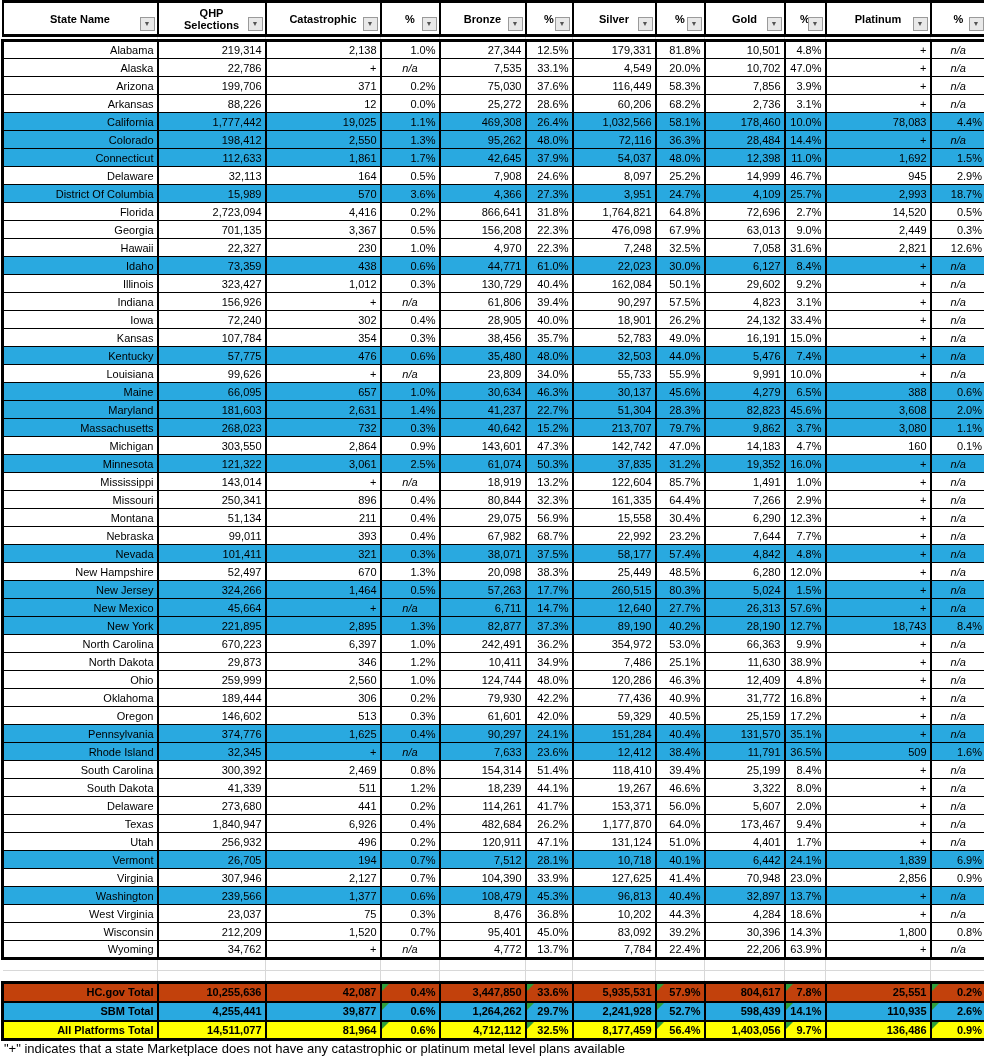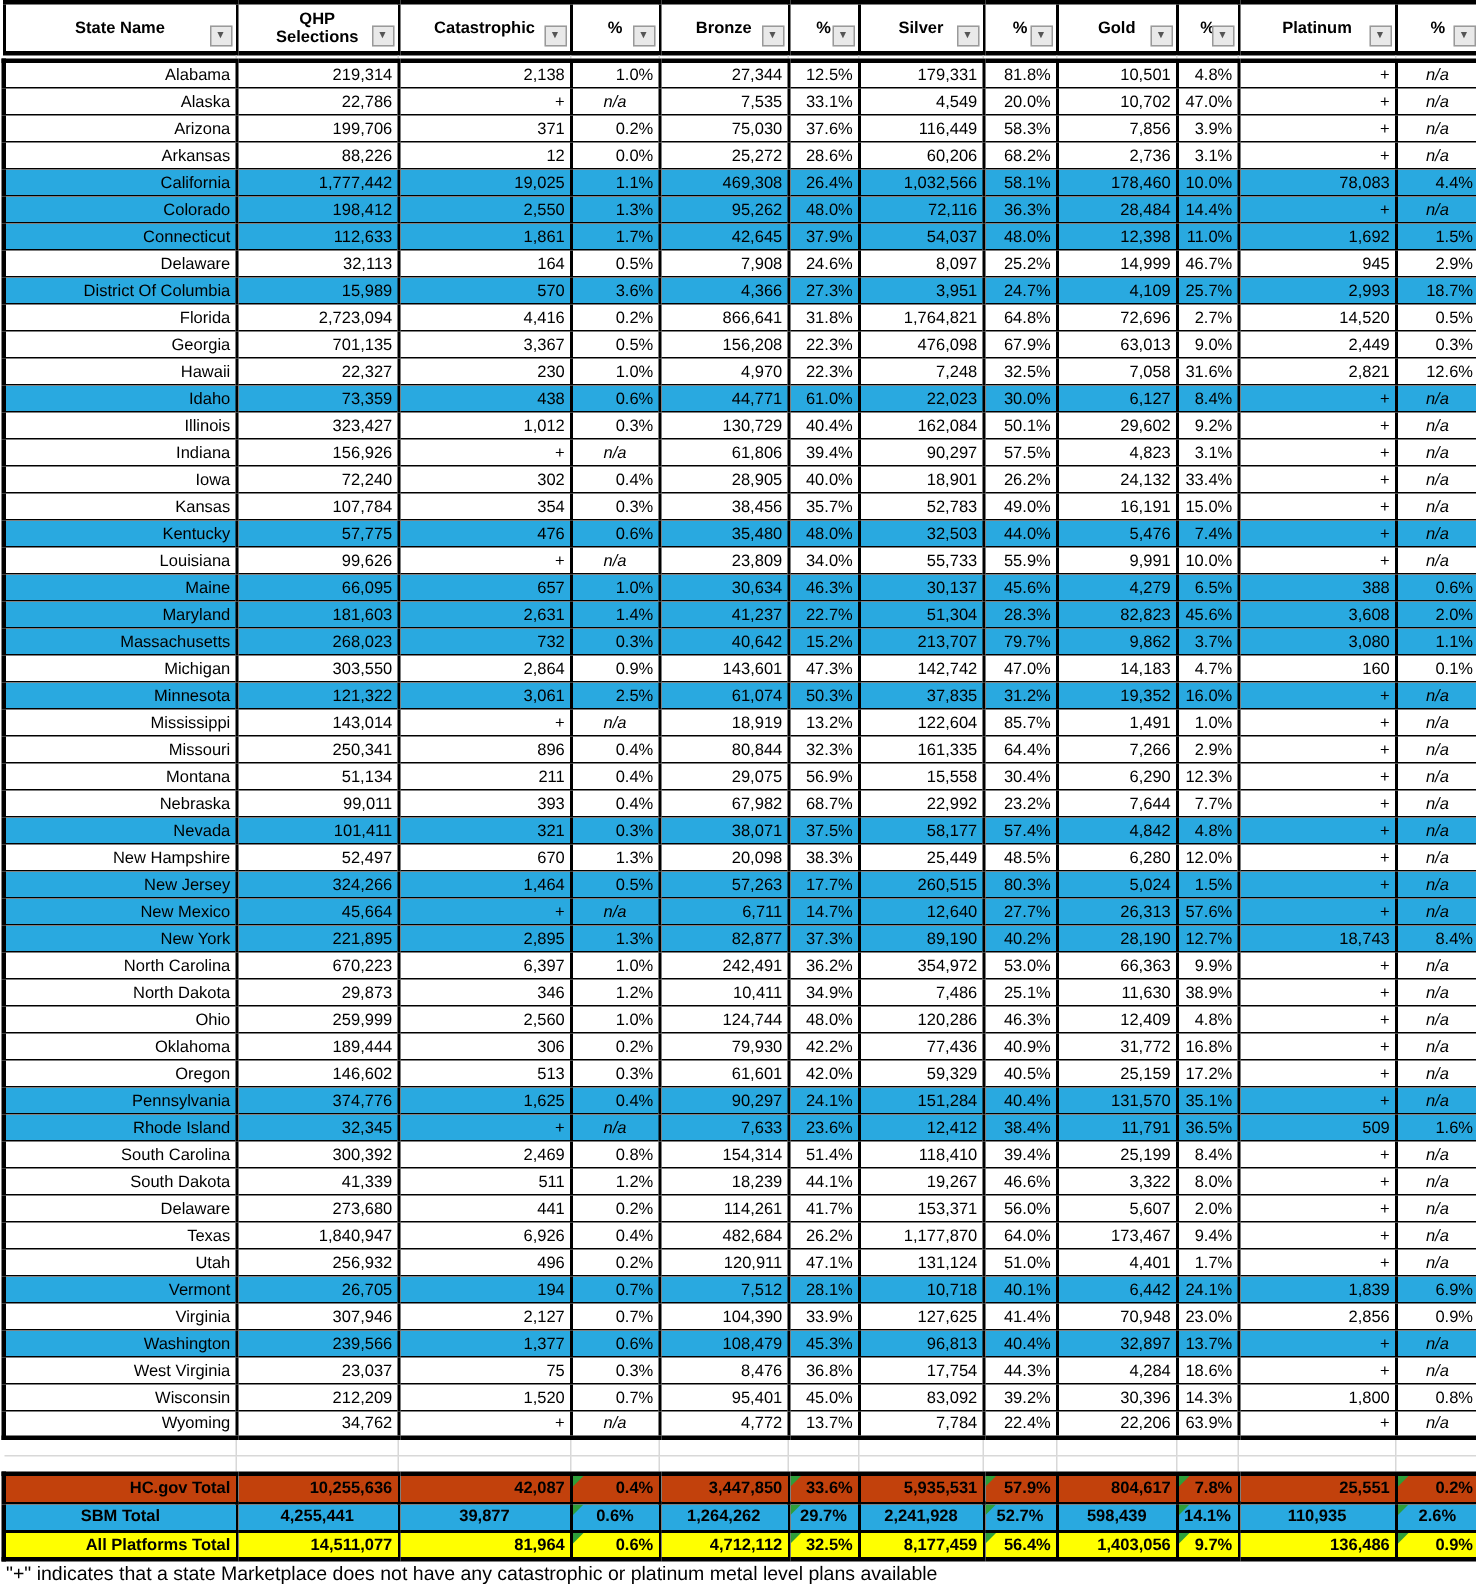--- a/index.html
+++ b/index.html
@@ -41,21 +41,21 @@
 
   
   tbody.totals td{
     position:relative;border:2px solid #000;height:19px;padding:0 3px;
     font-weight:bold;vertical-align:middle;background:#c2410c;
   }
   tbody.totals tr td:first-child{border-left-width:3px;}
   tbody.totals tr td:last-child{border-right-width:3px;}
   tbody.totals tr:first-child td{border-top-width:3px;}
   tbody.totals tr:last-child td{border-bottom-width:3px;}
-  tr.bg-blue td{background:var(--hl,#29a9e0);text-align:center;}
+  tr.bg-blue td{background:var(--hl,#29a9e0);}
   tr.bg-yellow td{background:var(--yl,#ffff00);}
   tbody.data tr.hl td{background:var(--hl,#29a9e0);}
   .err-tri{
     position:absolute;left:0;top:0;width:0;height:0;
     border-top:7px solid var(--tri,#2e9e3a);border-right:7px solid transparent;
   }
 
   
   #footnote{
     font-size:13px;height:17px;line-height:16px;padding-left:3px;margin-left:1px;
@@ -785,21 +785,21 @@
         <td class="num">+</td>
         <td class="na">n/a</td>
       </tr>
       <tr>
         <td class="state">West Virginia</td>
         <td class="num">23,037</td>
         <td class="num">75</td>
         <td class="num">0.3%</td>
         <td class="num">8,476</td>
         <td class="num">36.8%</td>
-        <td class="num">17,754</td>
+        <td class="num">10,202</td>
         <td class="num">44.3%</td>
         <td class="num">4,284</td>
         <td class="num">18.6%</td>
         <td class="num">+</td>
         <td class="na">n/a</td>
       </tr>
       <tr>
         <td class="state">Wisconsin</td>
         <td class="num">212,209</td>
         <td class="num">1,520</td>

